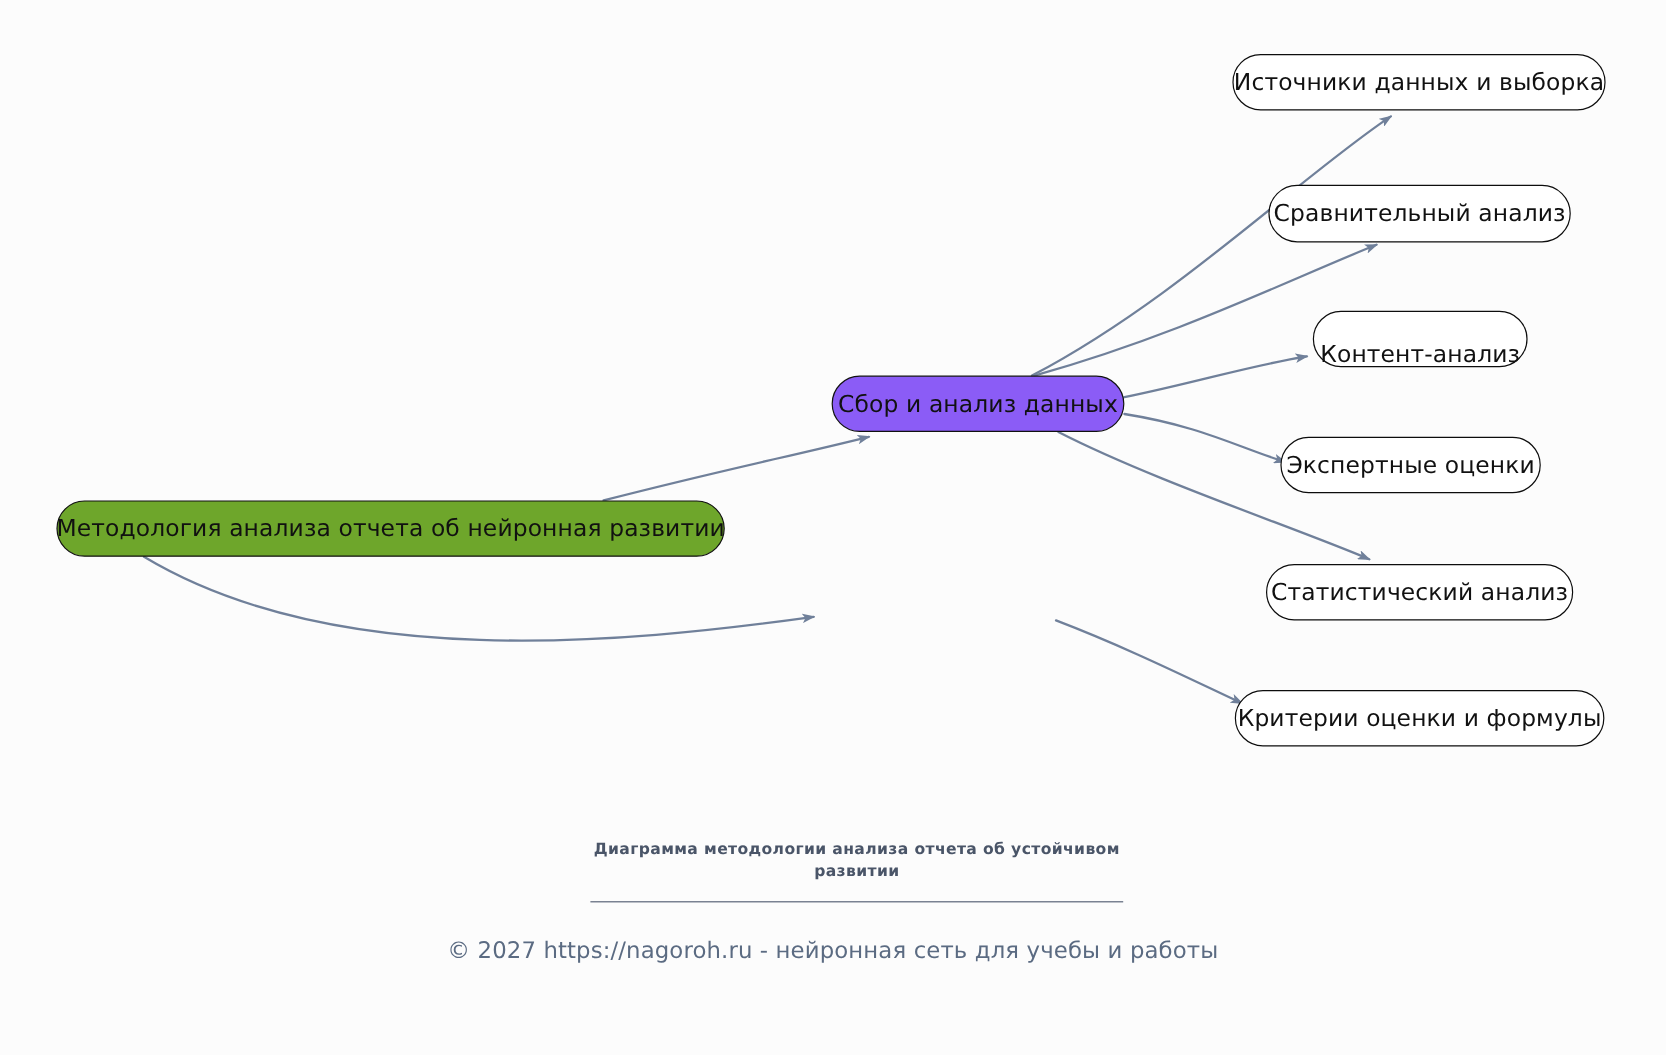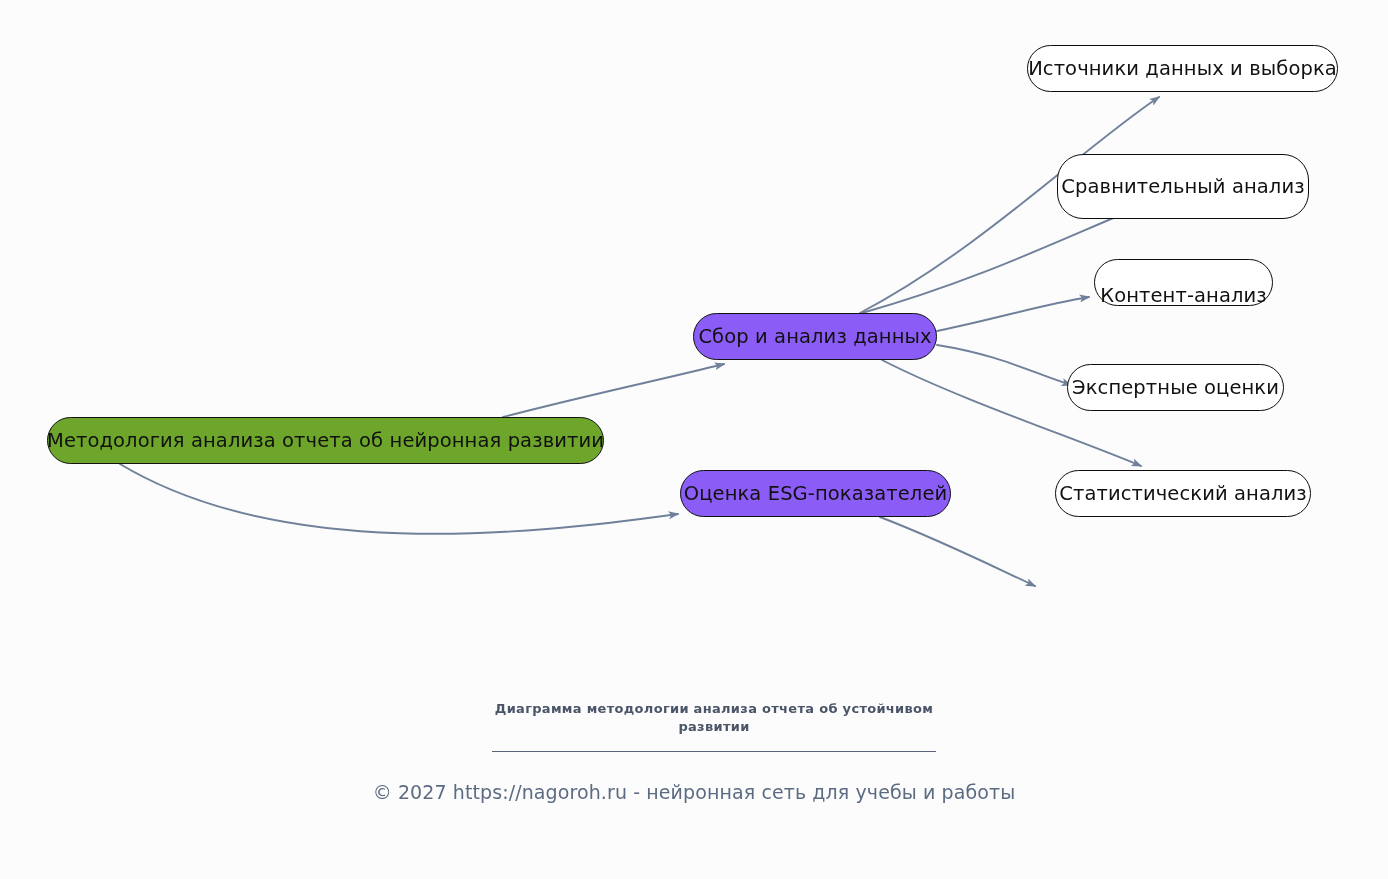--- a/index.html
+++ b/index.html
@@ -119,44 +119,44 @@
   </svg>
 
   <div class="node root" style="left: 47px; top: 417px; width: 557px; height: 47px;">
     <span>Методология анализа отчета об нейронная развитии</span>
   </div>
 
   <div class="node branch" style="left: 693px; top: 313px; width: 244px; height: 47px;">
     <span>Сбор и анализ данных</span>
   </div>
 
-  <div class="node branch" style="left: 680px; top: 470px; width: 271px; height: 47px;">
-    <span>Оценка ESG-показателей</span>
-  </div>
 
   <div class="node leaf" style="left: 1027px; top: 45px; width: 311px; height: 47px;">
     <span>Источники данных и выборка</span>
   </div>
 
-  <div class="node leaf" style="left: 1057px; top: 154px; width: 252px; height: 65px;">
+  <div class="node leaf" style="left: 1057px; top: 154px; width: 252px; height: 48px;">
     <span>Сравнительный анализ</span>
   </div>
 
   <div class="node leaf" style="left: 1094px; top: 259px; width: 179px; height: 47px; align-items: flex-end;">
     <span>Контент-анализ</span>
   </div>
 
   <div class="node leaf" style="left: 1067px; top: 364px; width: 217px; height: 47px;">
     <span>Экспертные оценки</span>
   </div>
 
   <div class="node leaf" style="left: 1055px; top: 470px; width: 256px; height: 47px;">
     <span>Статистический анализ</span>
   </div>
 
+  <div class="node leaf" style="left: 1029px; top: 575px; width: 308px; height: 47px;">
+    <span>Критерии оценки и формулы</span>
+  </div>
 
   <div class="caption-block">
     <div class="caption-title">Диаграмма методологии анализа отчета об устойчивом развитии</div>
     <div class="caption-rule"></div>
   </div>
 
   <div class="footer">© 2027 https://nagoroh.ru - нейронная сеть для учебы и работы</div>
 
 </div>
 

